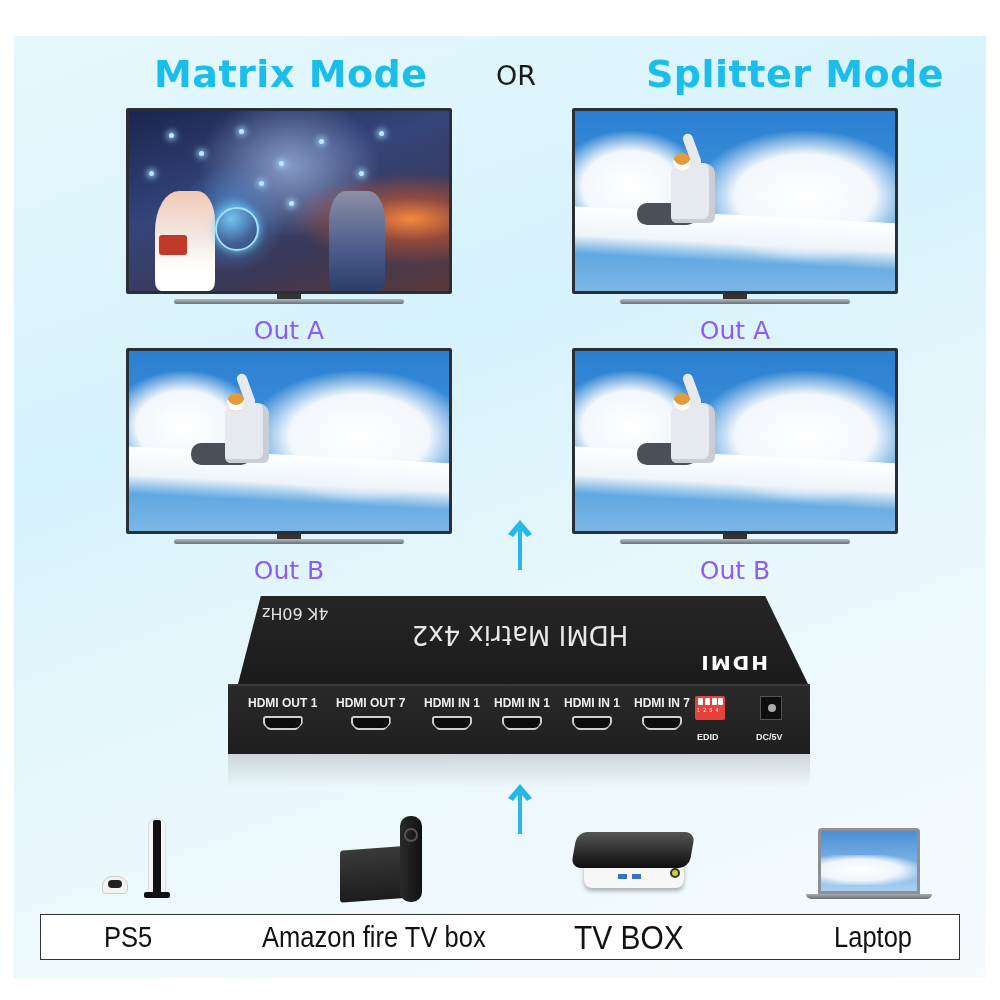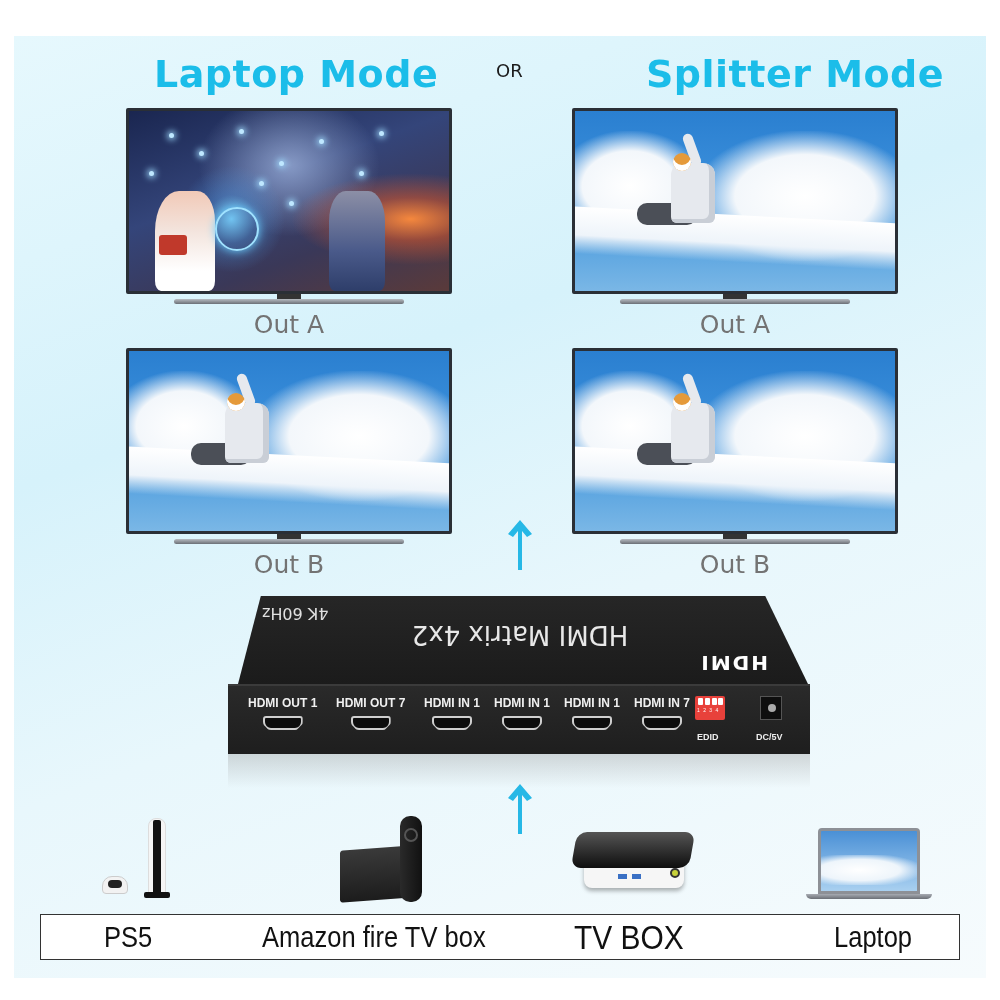--- a/index.html
+++ b/index.html
@@ -10,40 +10,40 @@
     position: absolute; left: 14px; top: 36px; width: 972px; height: 942px;
     background: linear-gradient(160deg, #e6f8fd 0%, #d6f2fb 35%, #e8f7fc 60%, #f6fbfd 100%);
   }
 
   .mode-title {
     position: absolute; top: 52px; font-weight: bold; font-size: 38px;
     color: #1bbde9; letter-spacing: 0.5px;
     font-family: "DejaVu Sans", sans-serif;
   }
   .or-label {
-    position: absolute; top: 60px; left: 496px; font-size: 18px; color: #1a1a1a;
+    position: absolute; top: 60px; left: 496px; font-size: 27px; color: #1a1a1a;
     font-family: "DejaVu Sans", sans-serif;
   }
 
   .tv { position: absolute; width: 326px; }
   .tv .screen {
     width: 326px; height: 186px; border: 3px solid #2a2f36; background: #3a7fc8;
     position: relative; overflow: hidden;
     border-radius: 2px;
   }
   .tv .stand-neck {
     width: 24px; height: 5px; background: #333; margin: 0 auto;
   }
   .tv .stand {
     width: 230px; height: 5px; margin: 0 auto;
     background: linear-gradient(180deg, #b8bcc2, #6a6f76);
     border-radius: 3px;
   }
   .tv .out-label {
-    text-align: center; font-size: 25px; color: #737373; margin-top: 6px;
+    text-align: center; font-size: 25px; color: #8b5cf6; margin-top: 12px;
     font-family: "DejaVu Sans", sans-serif;
   }
 
   
   .scene-snow {
     position: absolute; inset: 0;
     background: linear-gradient(180deg, #2a7fd0 0%, #3d91dc 45%, #5aa4e0 75%, #7ab7e6 100%);
   }
   .scene-snow .cloud {
     position: absolute; background: radial-gradient(ellipse at center, #ffffff 0%, #f3f7fb 45%, rgba(255,255,255,0.0) 72%);
@@ -189,21 +189,21 @@
   
   .lap-screen { left: 818px; top: 828px; width: 102px; height: 66px; border: 3px solid #8d9096; border-radius: 4px 4px 0 0; overflow: hidden; background: linear-gradient(180deg, #4a90d6, #a9d0f0); }
   .lap-screen .snow { position: absolute; left: 0; right: 0; top: 24px; height: 30px; background: radial-gradient(ellipse at 40% 50%, #fff 0%, #eef5fb 50%, rgba(255,255,255,0) 80%); }
   .lap-base { left: 806px; top: 894px; width: 126px; height: 5px; background: linear-gradient(180deg,#a7abb2,#6b6f76); border-radius: 0 0 6px 6px; }
 </style>
 </head>
 <body>
 
 <div class="panel"></div>
 
-<div class="mode-title" style="left:154px;">Laptop Mode</div>
+<div class="mode-title" style="left:154px;">Matrix Mode</div>
 <div class="or-label">OR</div>
 <div class="mode-title" style="left:598px;margin-left:48px;">Splitter Mode</div>
 
 <div class="tv" style="left:126px; top:108px;">
   <div class="screen">
     <div class="scene-game">
       <div class="heroine"></div>
       <div class="heroine-red"></div>
       <div class="warrior"></div>
       <div class="ring"></div>

